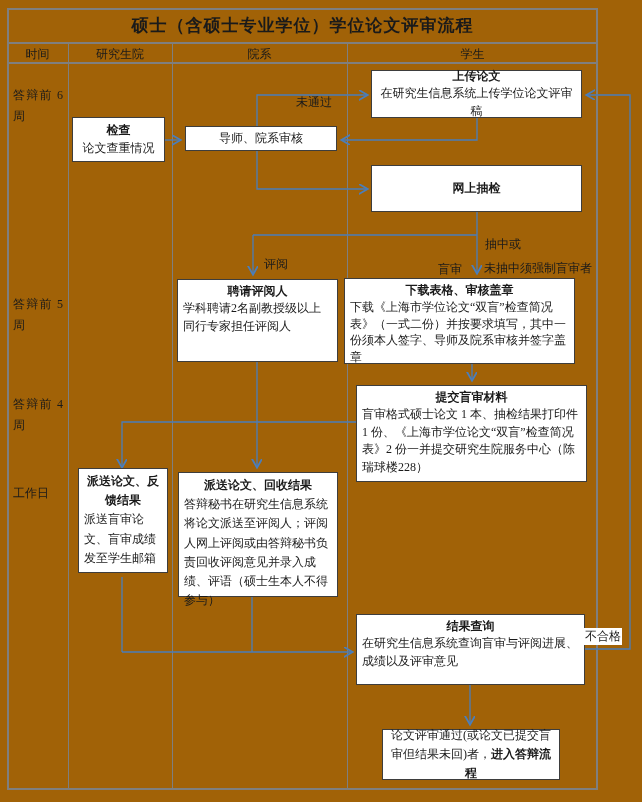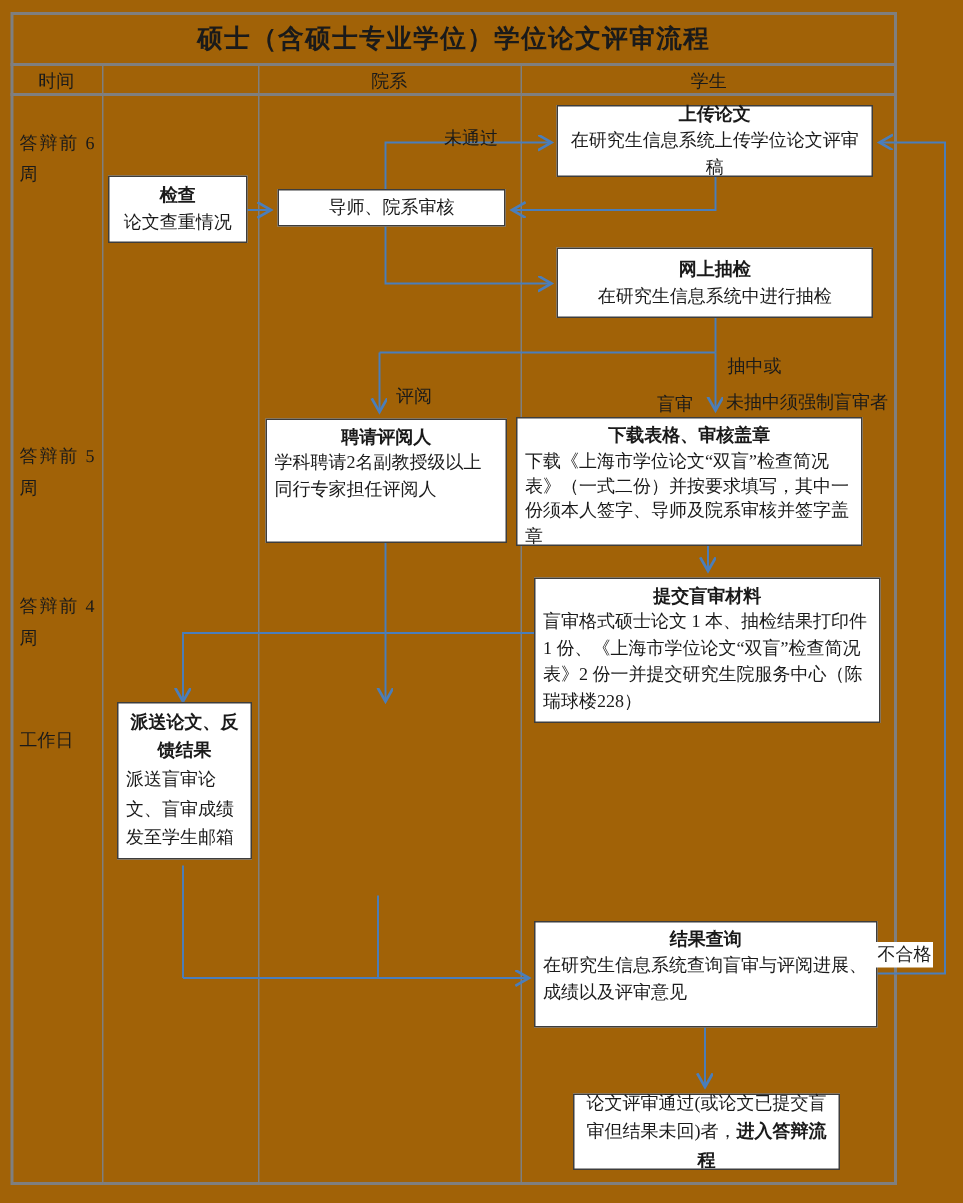--- a/index.html
+++ b/index.html
@@ -35,20 +35,21 @@
 </style>
 </head>
 <body>
 
 <div id="page">
 
   <div class="table-frame"></div>
   <div class="title-row">硕士（含硕士专业学位）学位论文评审流程</div>
   <div class="header-row">
     <div class="header-cell" style="left:0;width:61px">时间</div>
+    <div class="header-cell" style="left:61px;width:104px">研究生院</div>
     <div class="header-cell" style="left:165px;width:175px">院系</div>
     <div class="header-cell" style="left:340px;width:251px">学生</div>
   </div>
   <div class="vline" style="left:68px"></div>
   <div class="vline" style="left:172px"></div>
   <div class="vline" style="left:347px"></div>
 
   <div class="time-label" style="top:85px">答辩前 6 周</div>
   <div class="time-label" style="top:294px">答辩前 5 周</div>
   <div class="time-label" style="top:394px">答辩前 4 周</div>
@@ -100,21 +101,20 @@
     <div class="bbody center">导师、院系审核</div>
   </div>
 
   <div class="fbox" style="left:371px;top:70px;width:211px;height:48px">
     <div class="btitle">上传论文</div>
     <div class="bbody center">在研究生信息系统上传学位论文评审稿</div>
   </div>
 
   <div class="fbox" style="left:371px;top:165px;width:211px;height:47px">
     <div class="btitle">网上抽检</div>
-    <div class="bbody center">在研究生信息系统中进行抽检</div>
   </div>
 
   <div class="fbox" style="left:177px;top:279px;width:161px;height:83px;justify-content:flex-start">
     <div class="btitle">聘请评阅人</div>
     <div class="bbody">学科聘请2名副教授级以上同行专家担任评阅人</div>
   </div>
 
   <div class="fbox" style="left:344px;top:278px;width:231px;height:86px;justify-content:flex-start;line-height:1.4">
     <div class="btitle">下载表格、审核盖章</div>
     <div class="bbody">下载《上海市学位论文“双盲”检查简况表》（一式二份）并按要求填写，其中一份须本人签字、导师及院系审核并签字盖章</div>
@@ -123,30 +123,34 @@
   <div class="fbox" style="left:356px;top:385px;width:231px;height:97px;justify-content:flex-start">
     <div class="btitle">提交盲审材料</div>
     <div class="bbody">盲审格式硕士论文 1 本、抽检结果打印件 1 份、《上海市学位论文“双盲”检查简况表》2 份一并提交研究生院服务中心（陈瑞球楼228）</div>
   </div>
 
   <div class="fbox" style="left:78px;top:468px;width:90px;height:105px;justify-content:flex-start;line-height:1.6">
     <div class="btitle">派送论文、反馈结果</div>
     <div class="bbody">派送盲审论文、盲审成绩发至学生邮箱</div>
   </div>
 
+  <div class="fbox" style="left:178px;top:472px;width:160px;height:125px;justify-content:flex-start;line-height:1.6">
+    <div class="btitle">派送论文、回收结果</div>
+    <div class="bbody">答辩秘书在研究生信息系统将论文派送至评阅人；评阅人网上评阅或由答辩秘书负责回收评阅意见并录入成绩、评语（硕士生本人不得参与）</div>
+  </div>
 
   <div class="fbox" style="left:356px;top:614px;width:229px;height:71px;justify-content:flex-start">
     <div class="btitle">结果查询</div>
     <div class="bbody">在研究生信息系统查询盲审与评阅进展、成绩以及评审意见</div>
   </div>
 
   <div class="fbox" style="left:382px;top:729px;width:178px;height:51px;line-height:1.6">
     <div class="bbody center"><span>论文评审通过(或论文已提交盲审但结果未回)者，</span><span style="font-weight:bold">进入答辩流程</span></div>
   </div>
 
-  <div class="edge-label" style="left:296px;top:84px">未通过</div>
+  <div class="edge-label" style="left:296px;top:94px">未通过</div>
   <div class="edge-label" style="left:264px;top:256px">评阅</div>
   <div class="edge-label" style="left:438px;top:261px">盲审</div>
   <div class="edge-label" style="left:485px;top:236px">抽中或</div>
   <div class="edge-label" style="left:484px;top:260px">未抽中须强制盲审者</div>
   <div class="edge-label" style="left:584px;top:628px;background:#fff;padding:0 1px">不合格</div>
 
 </div>
 
 </body></html>

